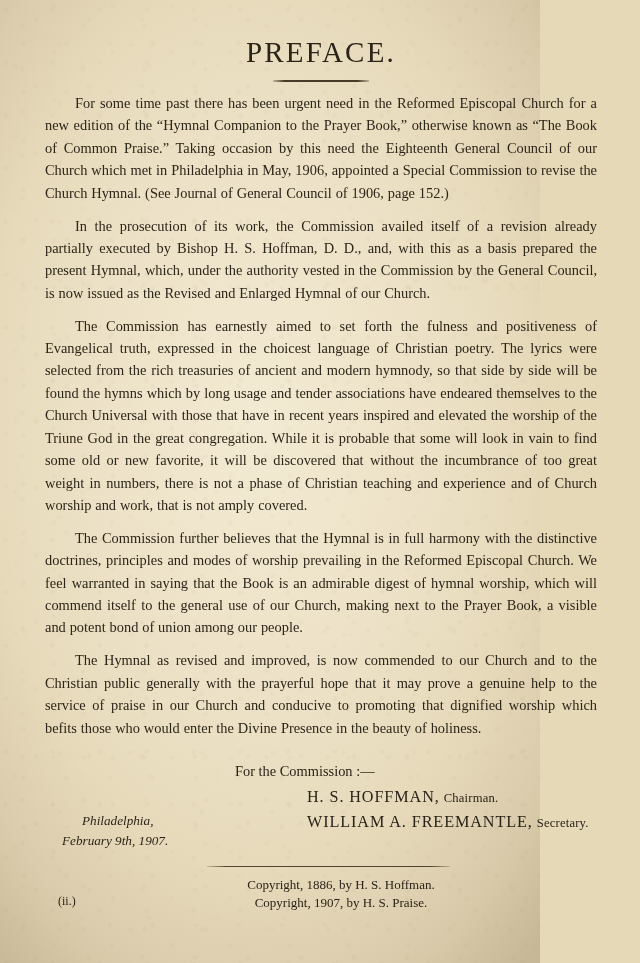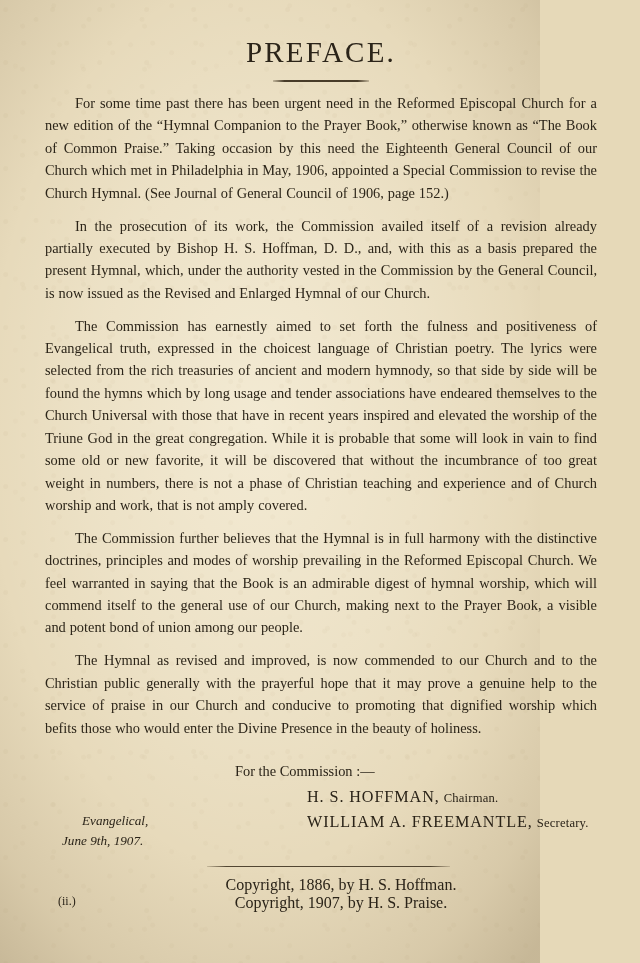--- a/index.html
+++ b/index.html
@@ -152,21 +152,21 @@
     background: linear-gradient(to right,
         rgba(70,56,34,.20), rgba(55,44,26,.85) 8%,
         rgba(55,44,26,.85) 92%, rgba(70,56,34,.20));
   }
   .copyright {
     position: absolute;
     left: 0;
     top: 876px;
     width: 552px;
     text-align: center;
-    font-size: 16px;
+    font-size: 13px;
     line-height: 17.5px;
     padding-left: 40px;
     box-sizing: border-box;
   }
   .copyright span { display: block; white-space: nowrap; }
   .folio {
     position: absolute;
     left: 13px;
     top: 894px;
     font-size: 12px;
@@ -199,22 +199,22 @@
         <span class="sig-name">WILLIAM  A. FREEMANTLE,</span>
         <span class="sig-role">Secretary.</span>
       </div>
 
       <div class="signature sig-1">
         <span class="sig-name">H. S. HOFFMAN,</span>
         <span class="sig-role">Chairman.</span>
       </div>
 
       <div class="place-block">
-        <span class="place-city">Evangelical,</span>
-        <span class="place-date">June 9th, 1907.</span>
+        <span class="place-city">Philadelphia,</span>
+        <span class="place-date">February 9th, 1907.</span>
       </div>
     </div>
 
     <div class="footer-rule"></div>
 
     <div class="copyright">
       <span>Copyright, 1886, by H. S. Hoffman.</span>
       <span>Copyright, 1907, by H. S. Praise.</span>
     </div>
 

